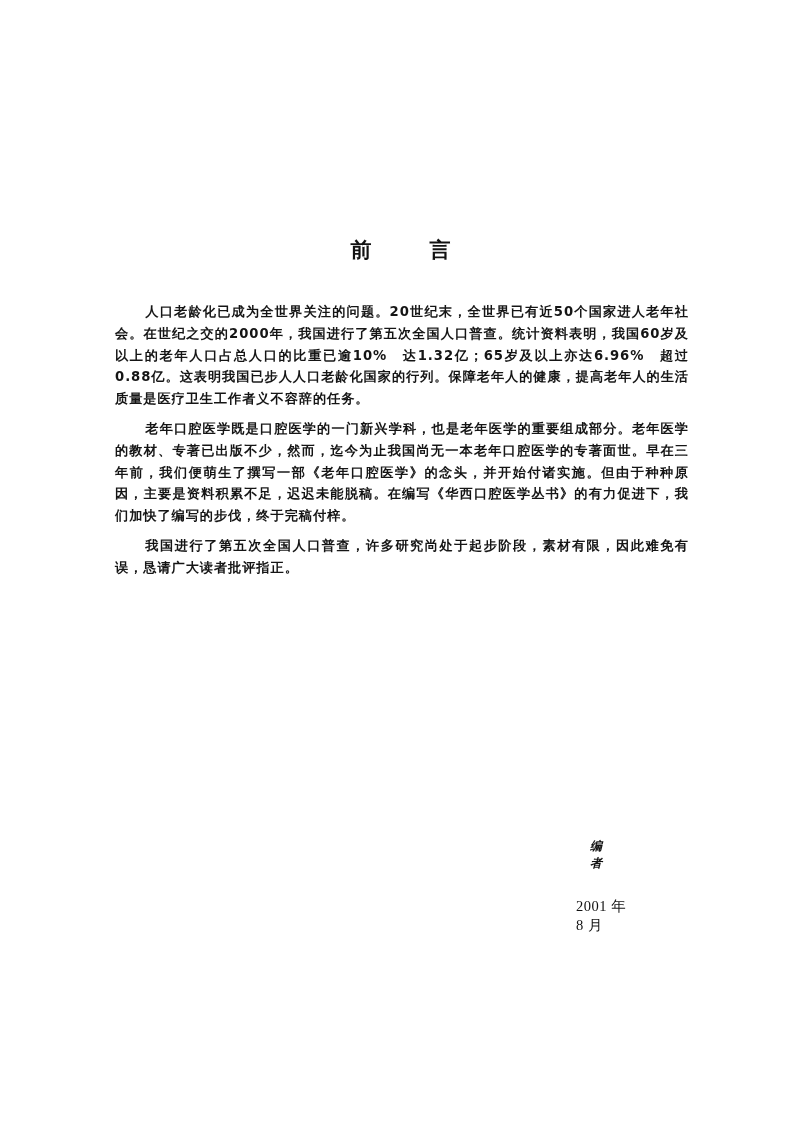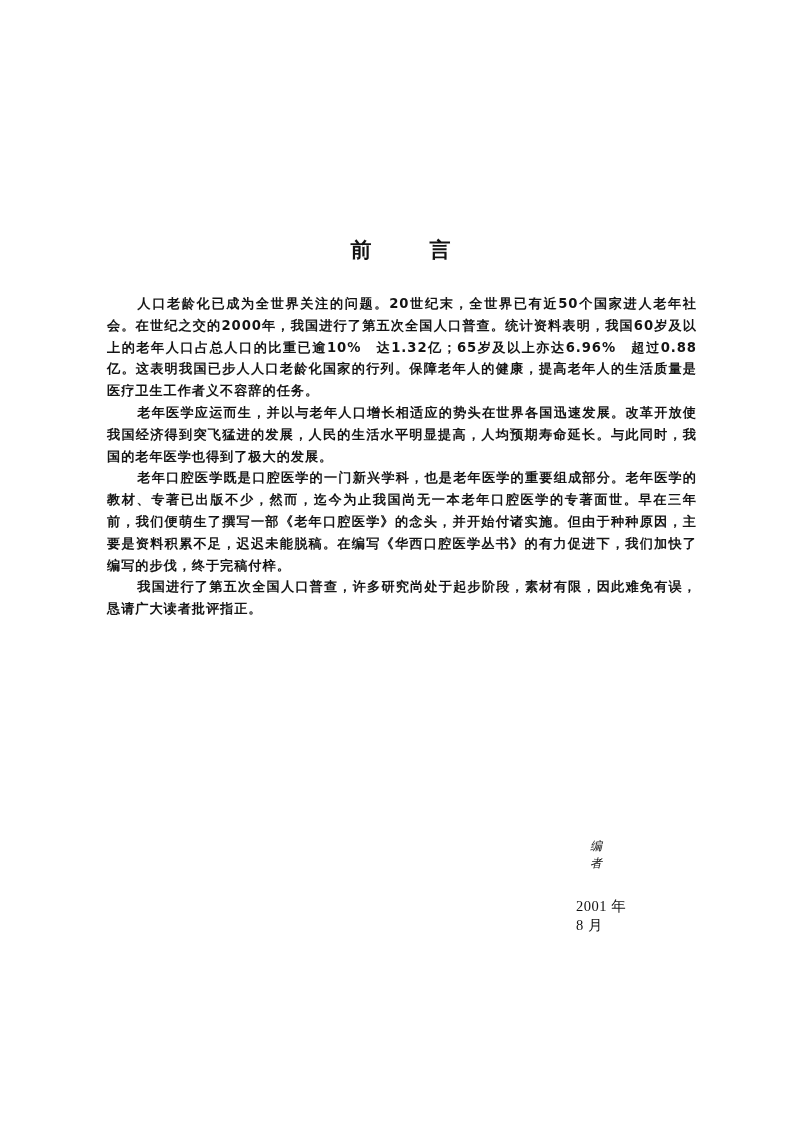--- a/index.html
+++ b/index.html
@@ -38,36 +38,36 @@
     .title .gap {
       width: 58px;
     }
     .body {
       position: absolute;
       top: 293px;
       left: 107px;
       width: 590px;
     }
     .para {
-      margin: 0;
+      margin: 8px;
       font-size: 13.2px;
       line-height: 21.8px;
       letter-spacing: 0.95px;
       text-indent: 2.3em;
       text-align: justify;
       font-weight: bold;
       color: #151515;
     }
     .sign {
       position: absolute;
       top: 838px;
       left: 590px;
       font-size: 12px;
       font-style: italic;
-      font-weight: normal;
+      font-weight: bold;
       letter-spacing: 14px;
     }
     .date {
       position: absolute;
       top: 860px;
       left: 576px;
       font-family: "Liberation Serif", "DejaVu Serif", serif;
       font-size: 14.5px;
       letter-spacing: 0.5px;
       margin-top: 37px;
@@ -76,20 +76,19 @@
 </head>
 <body>
 
 <div class="page">
   <div class="title">
     <span>前</span><span class="gap"></span><span>言</span>
   </div>
 
   <div class="body">
     <p class="para">人口老龄化已成为全世界关注的问题。20世纪末，全世界已有近50个国家进人老年社会。在世纪之交的2000年，我国进行了第五次全国人口普查。统计资料表明，我国60岁及以上的老年人口占总人口的比重已逾10%　达1.32亿；65岁及以上亦达6.96%　超过0.88亿。这表明我国已步人人口老龄化国家的行列。保障老年人的健康，提高老年人的生活质量是医疗卫生工作者义不容辞的任务。</p>
-    <p class="para">老年医学应运而生，并以与老年人口增长相适应的势头在世界各国迅速发展。改革开放使我国经济得到突飞猛进的发展，人民的生活水平明显提高，人均预期寿命延长。与此同时，我国的老年医学也得到了极大的发展。</p>
     <p class="para">老年口腔医学既是口腔医学的一门新兴学科，也是老年医学的重要组成部分。老年医学的教材、专著已出版不少，然而，迄今为止我国尚无一本老年口腔医学的专著面世。早在三年前，我们便萌生了撰写一部《老年口腔医学》的念头，并开始付诸实施。但由于种种原因，主要是资料积累不足，迟迟未能脱稿。在编写《华西口腔医学丛书》的有力促进下，我们加快了编写的步伐，终于完稿付梓。</p>
     <p class="para">我国进行了第五次全国人口普查，许多研究尚处于起步阶段，素材有限，因此难免有误，恳请广大读者批评指正。</p>
   </div>
 
   <div class="sign">编者</div>
   <div class="date">2001 年 8 月</div>
 </div>
 
 </body></html>

